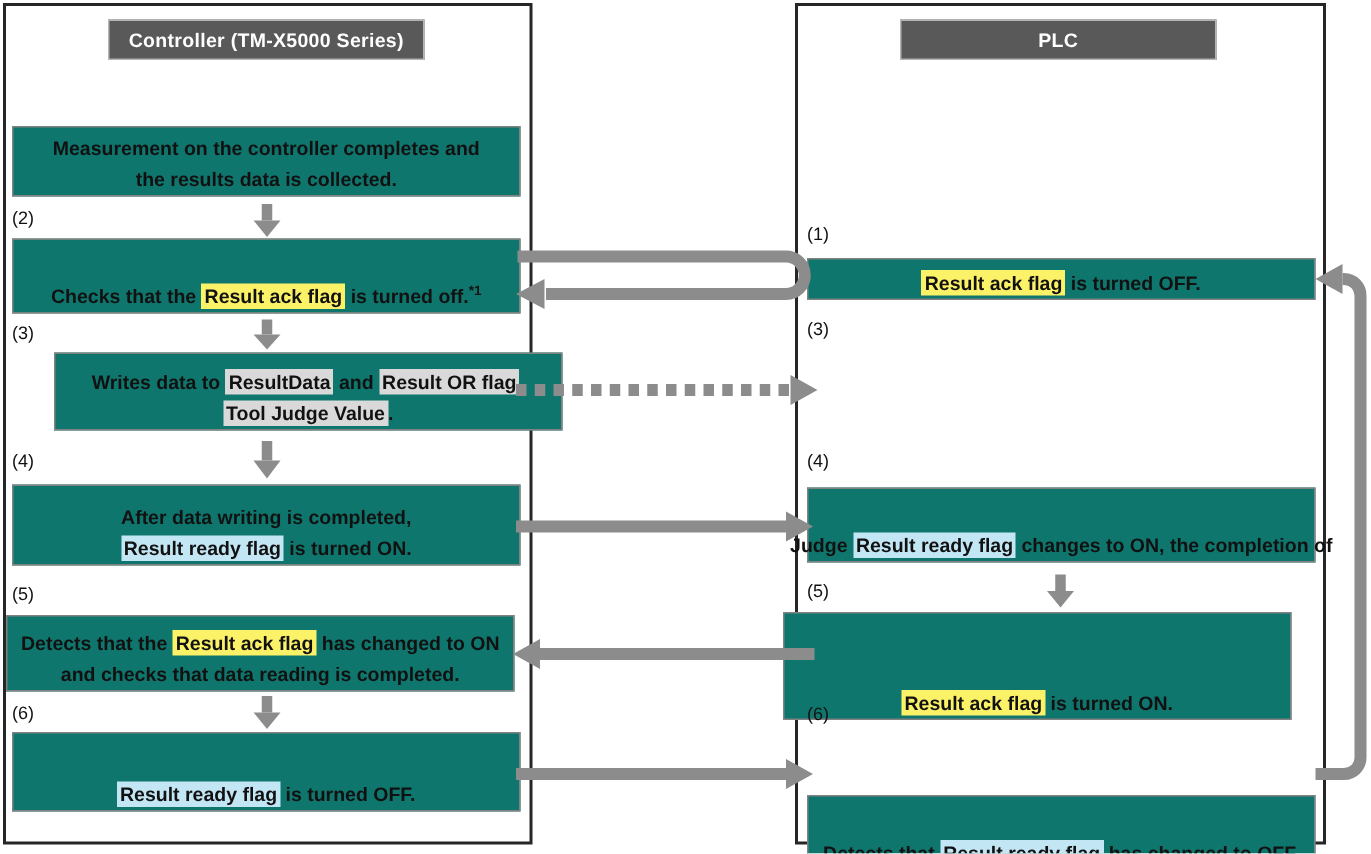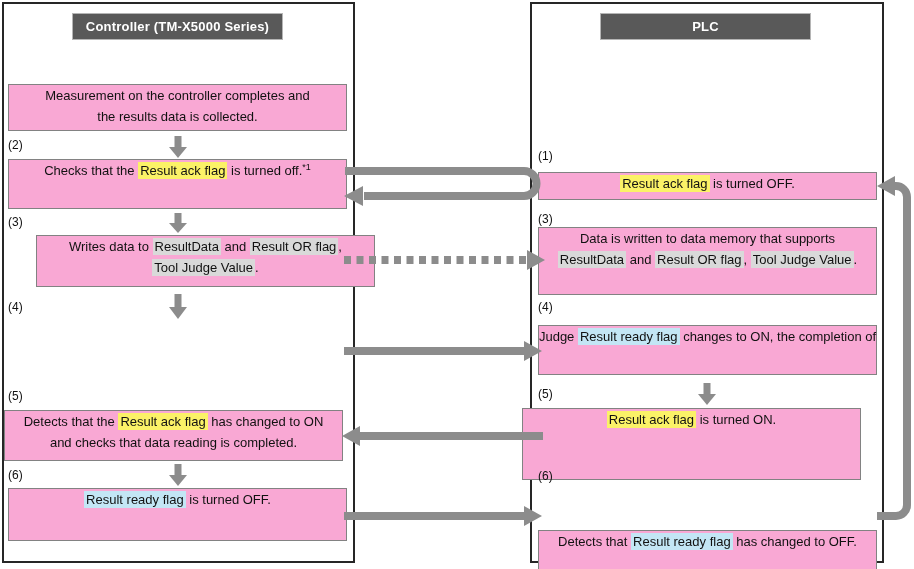--- a/index.html
+++ b/index.html
@@ -15,24 +15,24 @@
   #col-controller{left:2px;width:353px;}
   #col-plc{left:530px;width:354px;}
   .col-header{
     position:absolute;width:211px;height:27px;background:#595959;
     border:1px solid #b5b5b5;box-sizing:border-box;
     color:#fff;font-weight:bold;font-size:13px;
     display:flex;align-items:center;justify-content:center;
     letter-spacing:.2px;
   }
   .step-box{
-    position:absolute;background:#f9a8d4;border:1.5px solid #828282;
+    position:absolute;background:#0f766e;border:1.5px solid #828282;
     box-sizing:border-box;display:flex;flex-direction:column;
-    align-items:center;justify-content:flex-start;
-    font-size:13px;line-height:1.62;text-align:center;white-space:nowrap;
+    align-items:center;justify-content:flex-end;
+    font-size:13px;line-height:1.62;text-align:center;white-space:nowrap;font-weight:bold;
   }
   .step-label{
     position:absolute;font-size:12px;color:#111;line-height:1;
   }
   .hl{padding:1px 2px;}
   .hl-yellow{background:#FBF267;}
   .hl-blue{background:#C3E6F5;}
   .hl-gray{background:#D9D9D9;}
   sup{font-size:9px;line-height:0;}
   #arrow-layer{position:absolute;left:0;top:0;pointer-events:none;}
@@ -55,43 +55,43 @@
   <div class="step-box" style="left:8px;top:159px;width:339px;height:50px;">
       <div><span>Checks that the </span><span class="hl hl-yellow">Result ack flag</span><span> is turned off.</span><sup>*1</sup></div>
     </div>
 
   <div class="step-label" style="left:8px;top:216px;">(3)</div>
   <div class="step-box" style="left:8px;top:235px;width:339px;height:52px;margin-left:28px;">
       <div><span>Writes data to </span><span class="hl hl-gray">ResultData</span><span> and </span><span class="hl hl-gray">Result OR flag</span><span>,</span><br><span class="hl hl-gray">Tool Judge Value</span><span>.</span></div>
     </div>
 
   <div class="step-label" style="left:8px;top:301px;">(4)</div>
+  <div class="step-box" style="left:8px;top:323px;width:339px;height:54px;">
+      <div><span>After data writing is completed,</span><br><span class="hl hl-blue">Result ready flag</span><span> is turned ON.</span></div>
+    </div>
 
   <div class="step-label" style="left:8px;top:390px;">(5)</div>
   <div class="step-box" style="left:4px;top:410px;width:339px;height:51px;">
       <div><span>Detects that the </span><span class="hl hl-yellow">Result ack flag</span><span> has changed to ON</span><br><span>and checks that data reading is completed.</span></div>
     </div>
 
   <div class="step-label" style="left:8px;top:469px;">(6)</div>
   <div class="step-box" style="left:8px;top:488px;width:339px;height:53px;">
       <div><span class="hl hl-blue">Result ready flag</span><span> is turned OFF.</span></div>
     </div>
 
   <div class="column" id="col-plc"></div>
   <div class="col-header" style="left:600px;top:13px;text-align:right;">PLC</div>
 
   <div class="step-label" style="left:538px;top:150px;">(1)</div>
   <div class="step-box" style="left:538px;top:172px;width:339px;height:28px;">
       <div><span class="hl hl-yellow">Result ack flag</span><span> is turned OFF.</span></div>
     </div>
 
   <div class="step-label" style="left:538px;top:213px;">(3)</div>
-  <div class="step-box" style="left:538px;top:227px;width:339px;height:68px;">
-      <div><span>Data is written to data memory that supports</span><br><span class="hl hl-gray">ResultData</span><span> and </span><span class="hl hl-gray">Result OR flag</span><span>, </span><span class="hl hl-gray">Tool Judge Value</span><span>.</span></div>
-    </div>
 
   <div class="step-label" style="left:538px;top:301px;">(4)</div>
   <div class="step-box" style="left:538px;top:325px;width:339px;height:50px;">
       <div><span>Judge </span><span class="hl hl-blue">Result ready flag</span><span> changes to ON, the completion of</span><br></div>
     </div>
 
   <div class="step-label" style="left:538px;top:388px;">(5)</div>
   <div class="step-box" style="left:522px;top:408px;width:339px;height:72px;">
       <div><span class="hl hl-yellow">Result ack flag</span><span> is turned ON.</span></div>
     </div>

